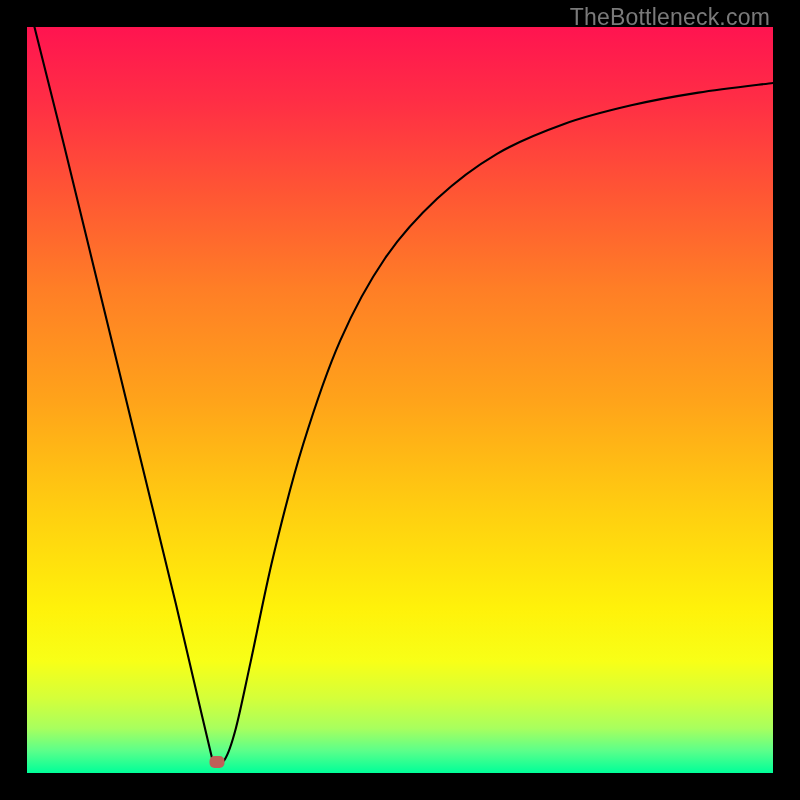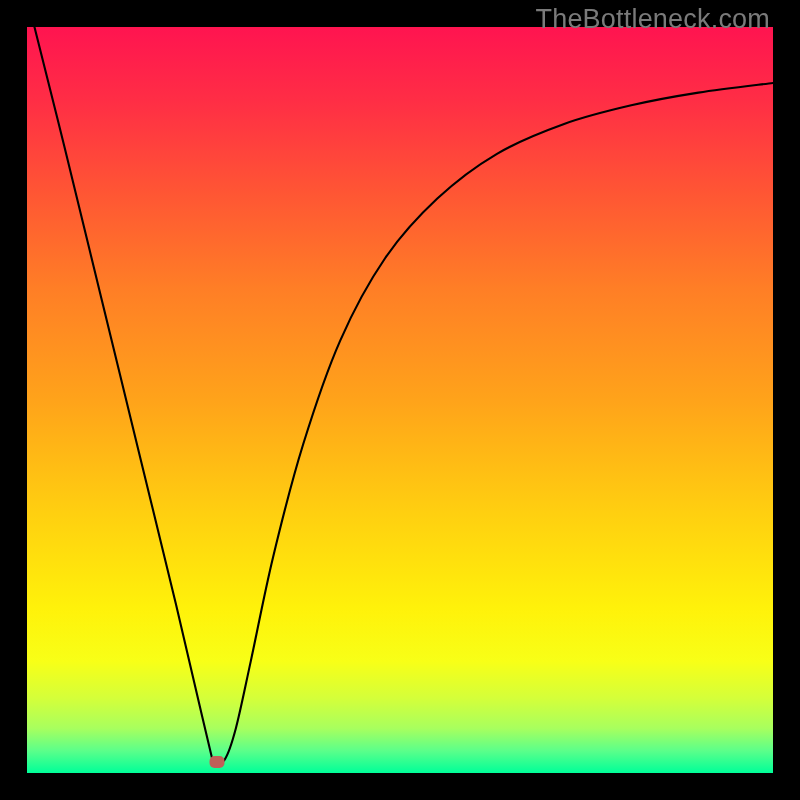--- a/index.html
+++ b/index.html
@@ -24,21 +24,21 @@
     left: 0;
     top: 0;
     width: 100%;
     height: 100%;
   }
   .watermark {
     position: absolute;
     top: 4px;
     right: 30px;
     color: #7a7a7a;
-    font-size: 27px;
+    font-size: 23px;
     letter-spacing: 0.2px;
     font-weight: 500;
     user-select: none;
   }
   svg.curve {
     position: absolute;
     left: 0;
     top: 0;
     width: 100%;
     height: 100%;

